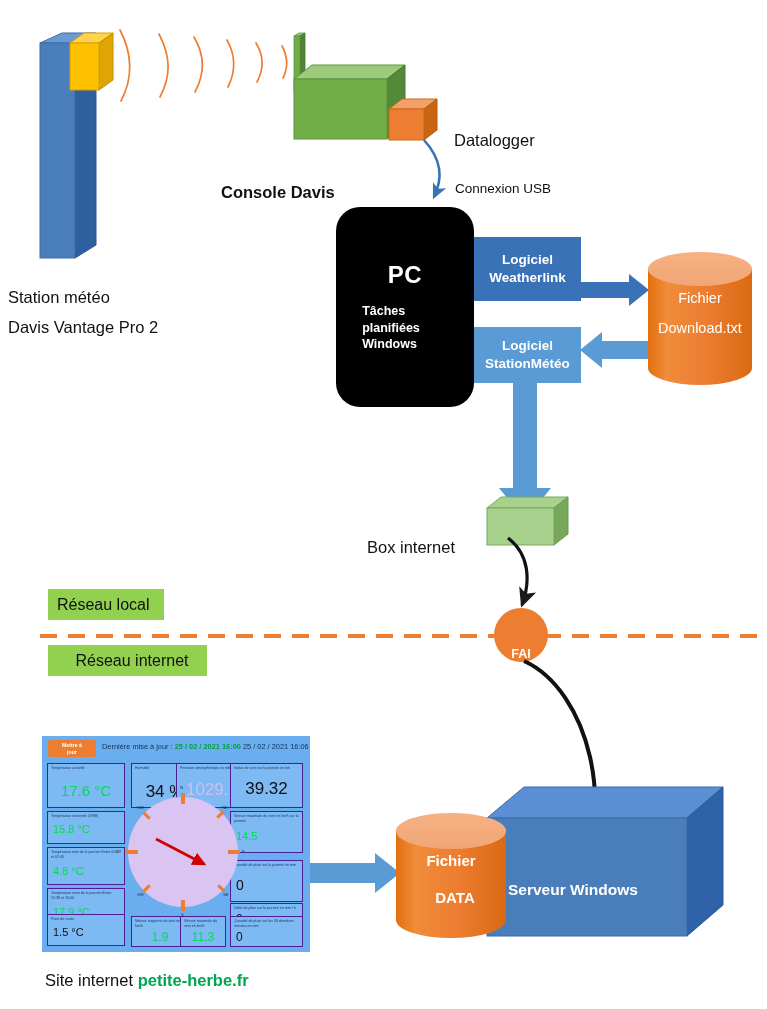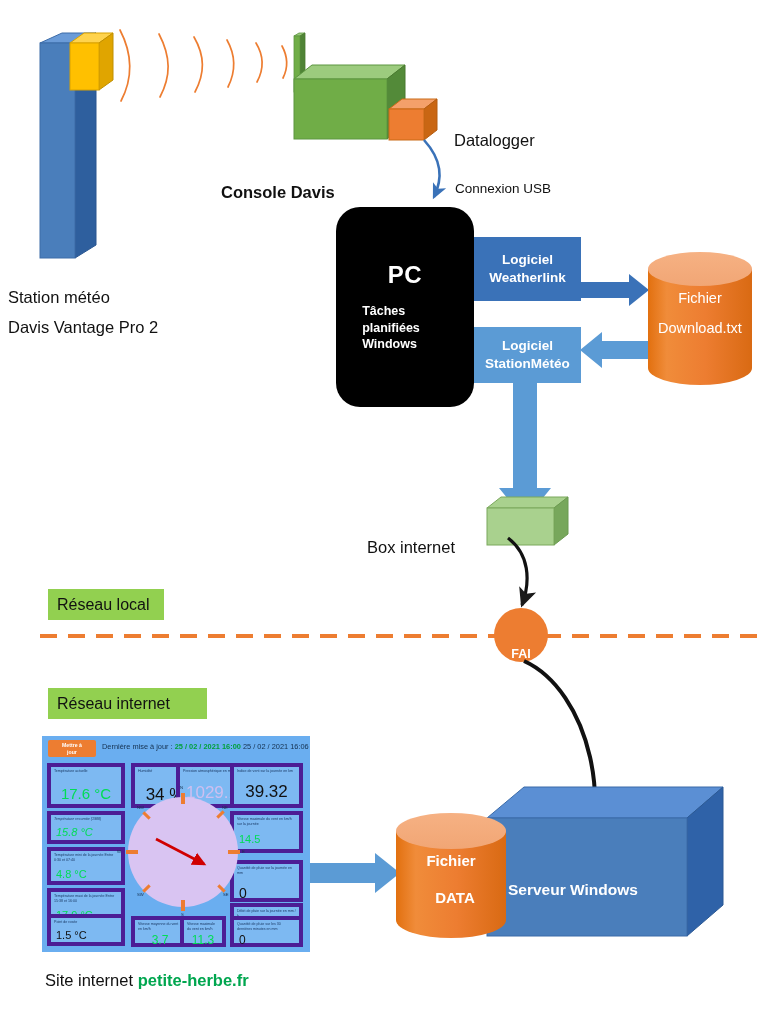--- a/index.html
+++ b/index.html
@@ -21,21 +21,21 @@
   .sw-dark{background:#3a72b8;}
   .sw-light{background:#5b9bd5;}
 
   .cyl-label{position:absolute;color:#fff;text-align:center;width:100%;}
 
   .net-tag{position:absolute;background:#92d050;color:#111;font-size:16px;
            display:flex;align-items:center;padding-left:9px;box-sizing:border-box;}
 
   .site{position:absolute;left:42px;top:736px;width:268px;height:216px;
         background:#6aaef0;box-sizing:border-box;overflow:hidden;}
-  .site .card{position:absolute;background:#7db9f2;border:4px solid #4c1d95;box-sizing:border-box;}
+  .site .card{position:absolute;background:#7db9f2;border:1px solid #4c1d95;box-sizing:border-box;}
   .site .cap{font-size:3.6px;color:#1b3a66;line-height:1.35;padding:2px 3px 0 3px;display:block;}
   .site .val{font-size:15px;color:#111;text-align:center;line-height:1;}
   .site .val.green{color:#00dd55;}
   .site .val.pale{color:#cdbff0;}
   .site .val.sm{font-size:11px;text-align:left;padding-left:5px;}
   .updbtn{position:absolute;left:6px;top:4px;width:48px;height:17px;background:#ed7d31;
           color:#fff;font-size:5.2px;font-weight:bold;display:flex;align-items:center;
           justify-content:center;text-align:center;line-height:1.25;border-radius:2px;}
   .updtxt{position:absolute;top:6px;font-size:7.4px;color:#14304f;white-space:nowrap;}
   .updtxt b{color:#00a03a;}
@@ -180,21 +180,21 @@
   </div>
 
   <div class="cyl-label" style="left:648px;top:290px;width:104px;font-size:14.5px;">Fichier</div>
   <div class="cyl-label" style="left:640px;top:320px;width:120px;font-size:14.5px;">Download.txt</div>
 
   <div class="lbl lbl-plain" style="left:367px;top:518px;">Box internet</div>
 
   <div class="net-tag" style="left:48px;top:589px;width:116px;height:31px;">
     <span>Réseau local</span>
   </div>
-  <div class="net-tag" style="left:48px;top:688px;width:159px;height:31px;">
+  <div class="net-tag" style="left:48px;top:645px;width:159px;height:31px;justify-content:center;">
     <span>Réseau internet</span>
   </div>
 
   <div class="lbl" style="left:494px;top:627px;width:54px;text-align:center;font-size:12.5px;
        font-weight:bold;color:#fff;">FAI</div>
 
   <div class="cyl-label" style="left:396px;top:852px;width:110px;font-size:15px;font-weight:bold;">Fichier</div>
   <div class="cyl-label" style="left:396px;top:889px;width:118px;font-size:15px;font-weight:bold;">DATA</div>
 
   <div class="lbl" style="left:508px;top:861px;font-size:15.5px;font-weight:bold;color:#fff;">Serveur Windows</div>
@@ -213,21 +213,21 @@
       <b>25 / 02 / 2021</b>
       <b>16:00</b>
       <span>25 / 02 / 2021</span>
       <span>16:06</span>
     </div>
 
     <div class="card" style="left:5px;top:27px;width:78px;height:45px;">
       <span class="cap">Température actuelle</span>
       <span class="val green" style="display:block;margin-top:12px;">17.6 °C</span>
     </div>
-    <div class="card" style="left:5px;top:75px;width:78px;height:33px;font-style:italic;">
+    <div class="card" style="left:5px;top:75px;width:78px;height:33px;">
       <span class="cap">Température ressentie (1988)</span>
       <span class="val green sm" style="display:block;margin-top:5px;">15.8 °C</span>
     </div>
     <div class="card" style="left:5px;top:111px;width:78px;height:38px;">
       <span class="cap">Température mini de la journée
 Entre  0:30   et  07:40</span>
       <span class="val green sm" style="display:block;margin-top:6px;">4.8 °C</span>
     </div>
     <div class="card" style="left:5px;top:152px;width:78px;height:38px;">
       <span class="cap">Température maxi de la journée
@@ -264,21 +264,21 @@
       <span class="cap">Débit de pluie sur la journée en mm / h</span>
       <span class="val sm" style="display:block;margin-top:2px;font-size:12px;">0</span>
     </div>
     <div class="card" style="left:188px;top:180px;width:73px;height:31px;">
       <span class="cap">Quantité de pluie sur les 30 dernières minutes en mm</span>
       <span class="val sm" style="display:block;margin-top:2px;font-size:12px;">0</span>
     </div>
 
     <div class="card" style="left:89px;top:180px;width:58px;height:31px;">
       <span class="cap">Vitesse moyenne du vent en km/h</span>
-      <span class="val green sm" style="display:block;text-align:center;padding:0;margin-top:2px;font-size:12px;">3.7</span>
+      <span class="val green sm" style="display:block;text-align:center;padding:0;margin-top:2px;font-size:12px;">1.9</span>
     </div>
     <div class="card" style="left:138px;top:180px;width:46px;height:31px;">
       <span class="cap">Vitesse maximale du vent en km/h</span>
       <span class="val green sm" style="display:block;text-align:center;padding:0;margin-top:2px;font-size:12px;">11.3</span>
     </div>
 
     <div class="compass" style="left:86px;top:61px;width:110px;height:110px;">
 
       <div class="cmark" style="left:53px;top:-4px;width:4px;height:11px;"></div>
       <div class="cmark" style="left:53px;top:103px;width:4px;height:11px;"></div>

